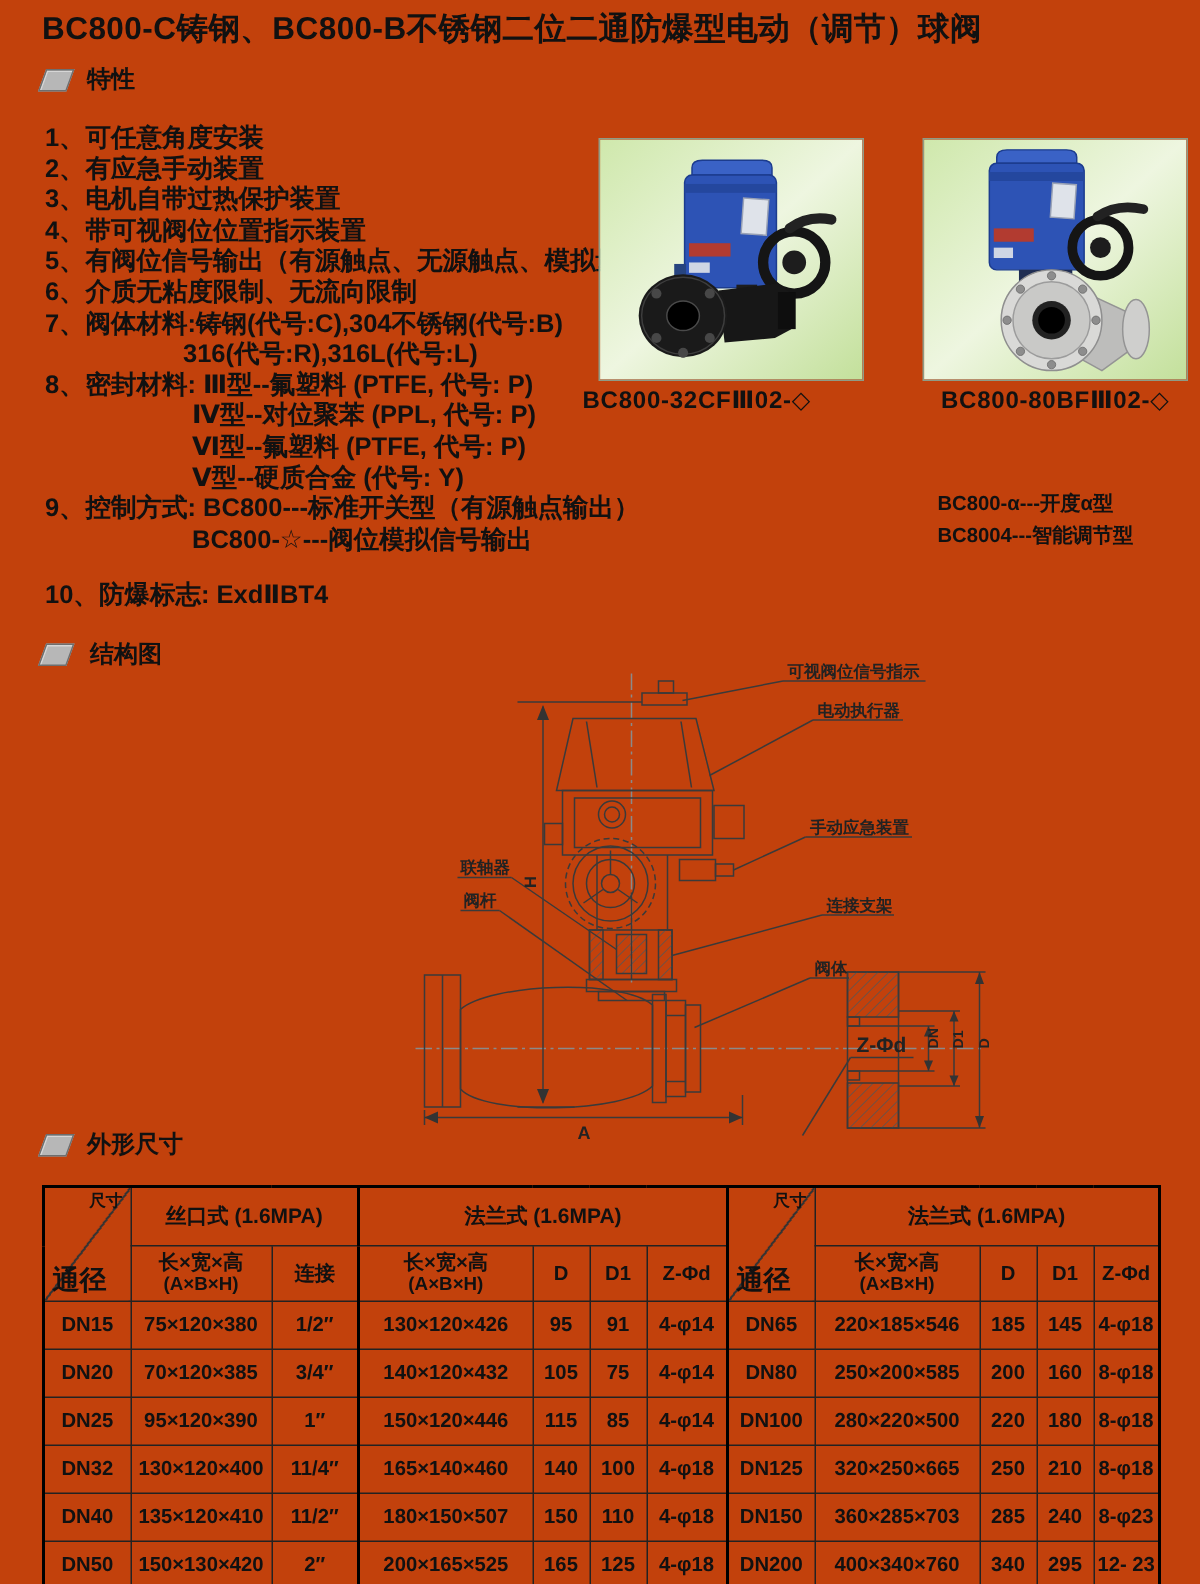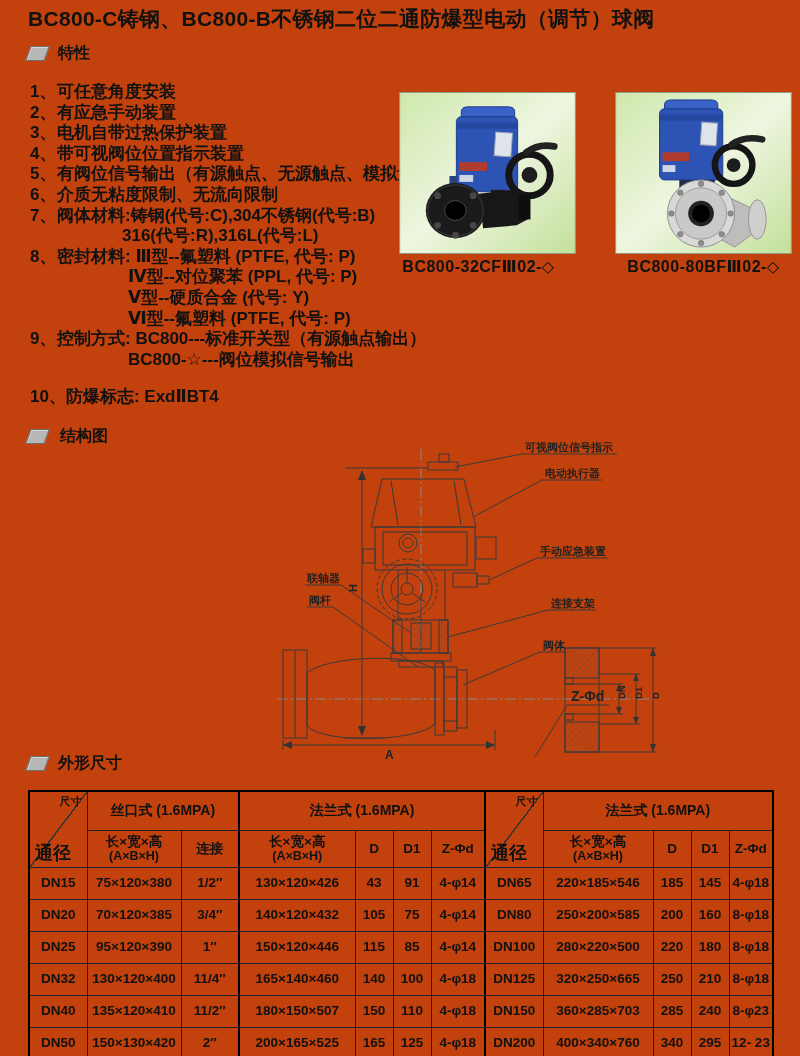--- a/index.html
+++ b/index.html
@@ -15,21 +15,21 @@
   .cont9{padding-left:98px;}
   .i10{margin-top:17px;}
   .ctrl-col{position:absolute;font-size:13.5px;font-weight:bold;line-height:20.6px;white-space:nowrap;}
   .ctrl-col.c2{left:385px;top:326px;}
   .ctrl-col.c3{left:625px;top:326px;}
   .photo{position:absolute;width:177px;height:162px;border:1px solid #8f9b86;box-sizing:border-box;}
   .photo svg{display:block;width:100%;height:100%;}
   .photo.p1{left:399px;top:92px;}
   .photo.p2{left:615px;top:92px;}
   .caption{position:absolute;width:177px;top:257px;text-align:center;font-size:16px;font-weight:bold;letter-spacing:.5px;white-space:nowrap;}
-  .caption.p1{left:390px;}
+  .caption.p1{left:376px;}
   .caption.p2{left:615px;}
   .diagram{position:absolute;left:195px;top:437px;width:600px;height:325px;}
   .dims-table{position:absolute;left:28px;top:790px;border-collapse:collapse;table-layout:fixed;width:744px;
               font-size:13.5px;font-weight:bold;}
   .dims-table td{border:1px solid #222;text-align:center;vertical-align:middle;padding:0;line-height:1.1;}
   .dims-table{border:2px solid #000;}
   .dims-table td.bl3{border-left:2.5px solid #000;}
   .dims-table tr.hrow1 td{height:38px;font-size:14px;}
   .dims-table tr.hrow2 td{height:36px;}
   .dims-table tr.drow td{height:31px;}
@@ -55,27 +55,31 @@
     <div class="f-line"><span class="num">1、</span><span>可任意角度安装</span></div>
     <div class="f-line"><span class="num">2、</span><span>有应急手动装置</span></div>
     <div class="f-line"><span class="num">3、</span><span>电机自带过热保护装置</span></div>
     <div class="f-line"><span class="num">4、</span><span>带可视阀位位置指示装置</span></div>
     <div class="f-line"><span class="num">5、</span><span>有阀位信号输出（有源触点、无源触点、模拟量）</span></div>
     <div class="f-line"><span class="num">6、</span><span>介质无粘度限制、无流向限制</span></div>
     <div class="f-line"><span class="num">7、</span><span>阀体材料:铸钢(代号:C),304不锈钢(代号:B)</span></div>
     <div class="f-line cont7">316(代号:R),316L(代号:L)</div>
     <div class="f-line"><span class="num">8、</span><span>密封材料: Ⅲ型--氟塑料 (PTFE, 代号: P)</span></div>
     <div class="f-line cont8">Ⅳ型--对位聚苯 (PPL, 代号: P)</div>
+    <div class="f-line cont8">Ⅵ型--氟塑料 (PTFE, 代号: P)</div>
     <div class="f-line cont8">Ⅴ型--硬质合金 (代号: Y)</div>
-    <div class="f-line cont8">Ⅵ型--氟塑料 (PTFE, 代号: P)</div>
     <div class="f-line"><span class="num">9、</span><span>控制方式: BC800---标准开关型（有源触点输出）</span></div>
     <div class="f-line cont9">BC800-☆---阀位模拟信号输出</div>
     <div class="f-line i10"><span class="num">10、</span><span>防爆标志: ExdⅡBT4</span></div>
   </div>
 
+  <div class="ctrl-col c3">
+    <div>BC800-α---开度α型</div>
+    <div>BC8004---智能调节型</div>
+  </div>
 
   <div class="photo p1">
     <svg viewBox="0 0 177 162">
       <defs>
         <linearGradient id="pg1" x1="0" y1="0" x2="1" y2="1">
           <stop offset="0" stop-color="#cfe8ac"></stop>
             <stop offset="0.5" stop-color="#eef6e0"></stop>
             <stop offset="1" stop-color="#c3e09b"></stop>
         </linearGradient>
       </defs>
@@ -341,21 +345,21 @@
           </td>
       <td>D</td>
       <td>D1</td>
       <td>Z-Φd</td>
     </tr>
     <tr class="drow">
       <td>DN15</td>
           <td>75×120×380</td>
           <td>1/2″</td>
           <td class="bl3">130×120×426</td>
-          <td>43</td>
+          <td>95</td>
           <td>91</td>
           <td>4-φ14</td>
           <td class="bl3">DN65</td>
           <td>220×185×546</td>
           <td>185</td>
           <td>145</td>
           <td>4-φ18</td>
     </tr>
     <tr class="drow">
       <td>DN20</td>

